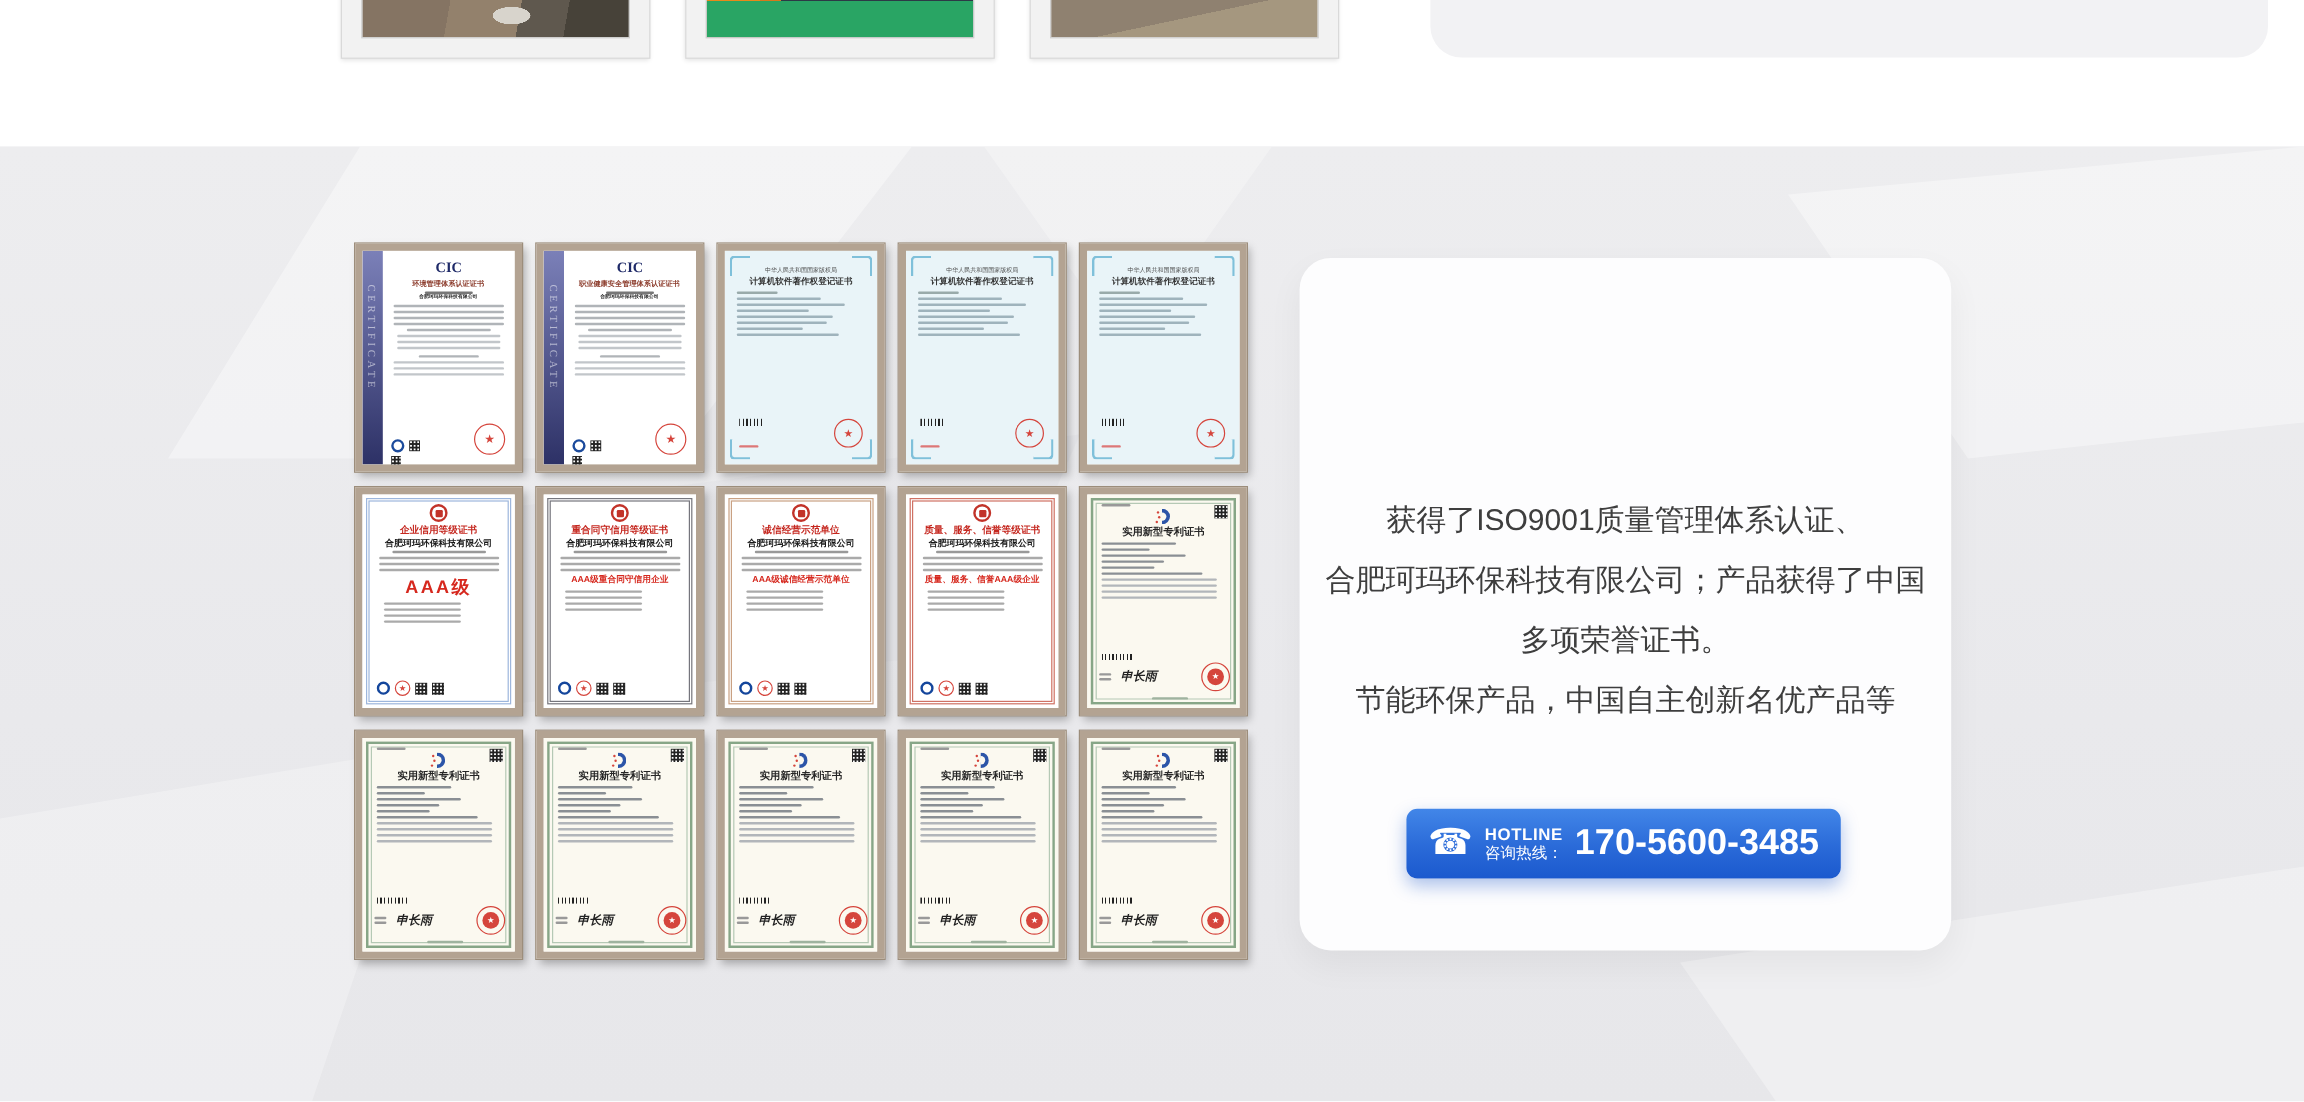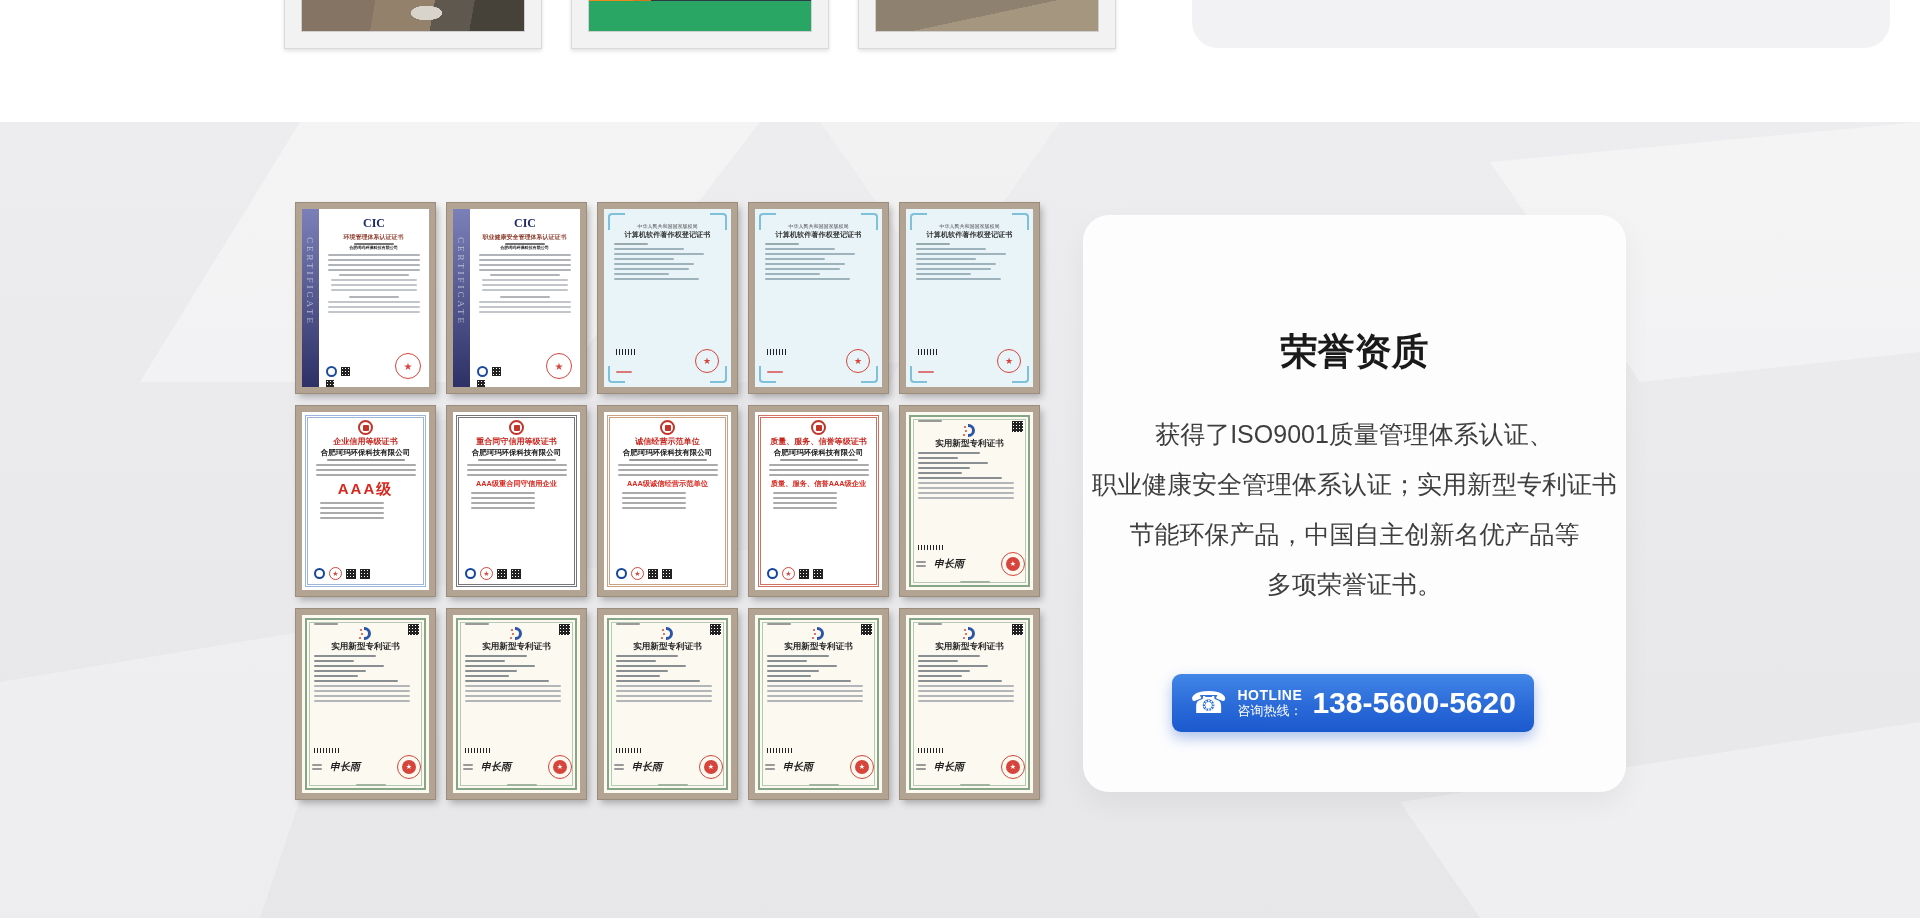--- a/index.html
+++ b/index.html
@@ -654,30 +654,29 @@
               <div class="pseal">
                 <i>★</i>
               </div>
             </div>
             <div class="bar" style="width: 30px; height: 2px; background: rgb(159, 179, 159); margin: 3px auto 0px; position: absolute; left: 54px; bottom: 7px;"></div>
           </div>
         </div>
       </div>
 
     <div class="abs honor-card">
-      <div class="abs honor-title">荣誉资质</div>
       <div class="abs honor-par">
         <div>获得了ISO9001质量管理体系认证、</div>
-        <div>职业健康安全管理体系认证；实用新型专利证书</div>
+        <div>合肥珂玛环保科技有限公司；产品获得了中国</div>
+        <div>多项荣誉证书。</div>
         <div>节能环保产品，中国自主创新名优产品等</div>
-        <div>多项荣誉证书。</div>
       </div>
       <div class="abs hotline-btn">
         <span class="phone-glyph">☎</span>
         <span class="hl-labels">
           <span class="hl-en">HOTLINE</span>
           <span class="hl-zh">咨询热线：</span>
         </span>
-        <span class="hl-num">138-5600-5620</span>
+        <span class="hl-num">170-5600-3485</span>
       </div>
     </div>
   </div>
 </div>
 
 </body></html>

